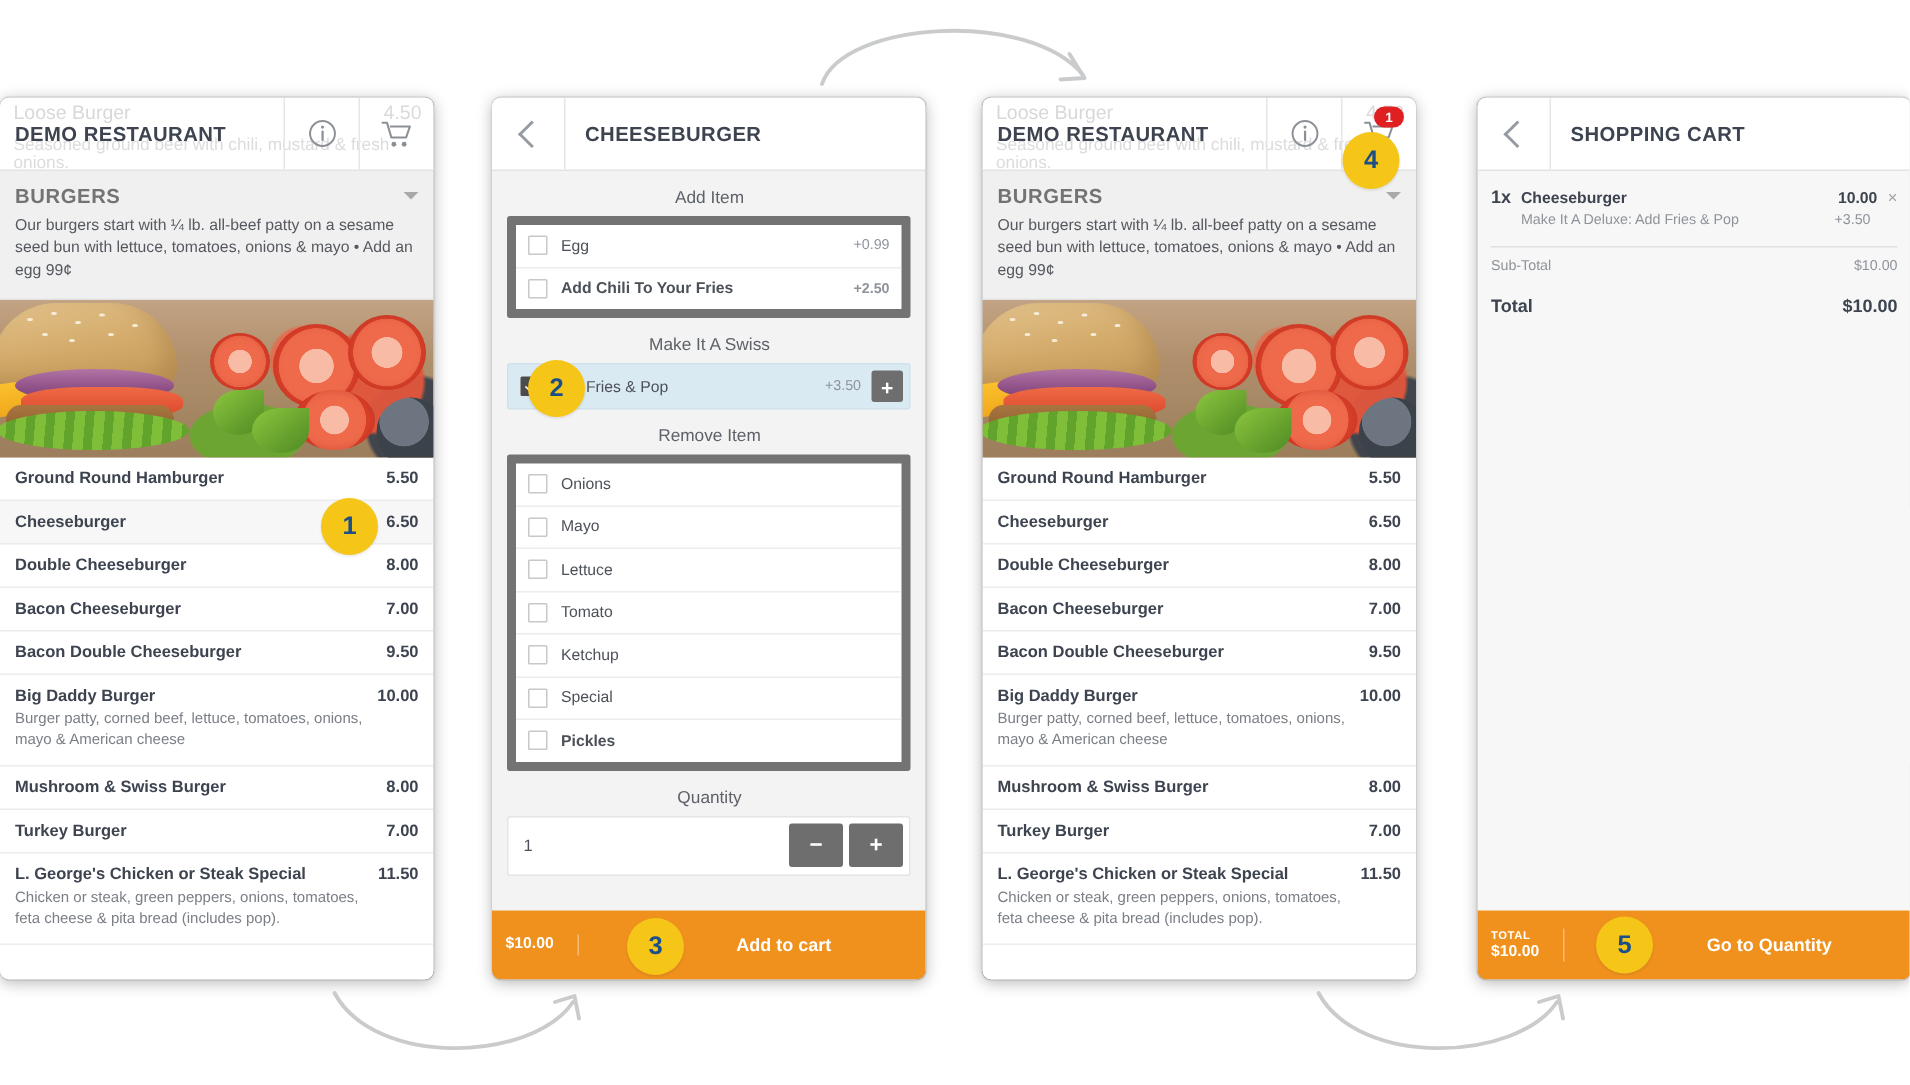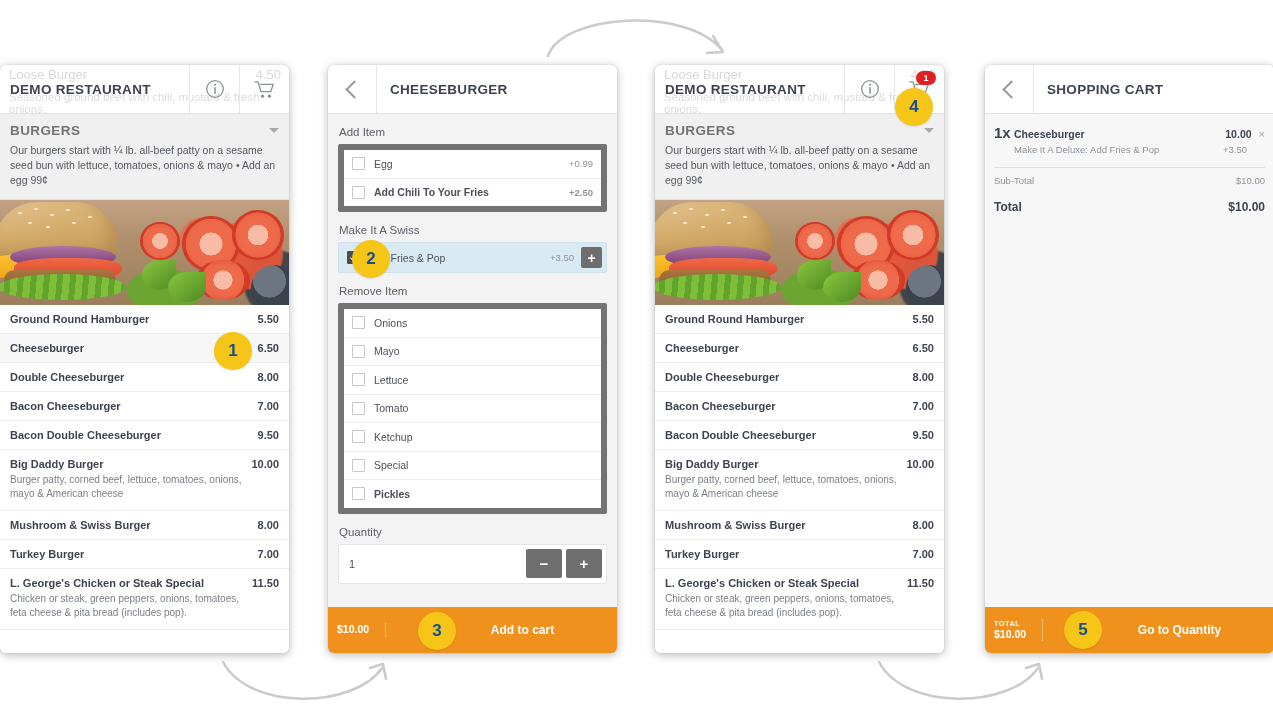--- a/index.html
+++ b/index.html
@@ -194,21 +194,21 @@
   .mrow .mdesc{
     font-size:10px;color:#7a7f86;line-height:1.45;margin-top:3px;
     padding-right:34px;
   }
 
   
   .detailbody{
     flex:1 1 auto;background:#f3f3f3;overflow:hidden;padding:0 10px;
   }
   .grouplabel{
-    font-size:11.5px;color:#5d6168;margin:12px 0 6px 1px;
+    font-size:11.5px;color:#5d6168;margin:12px 0 6px 1px;text-align:center;
   }
   .optcard{
     background:#fff;border:6px solid #737373;border-radius:2px;overflow:hidden;
   }
   .optrow{
     display:flex;align-items:center;
     height:27.5px;
     padding:0 8px 0 8px;
     border-bottom:1px solid #ececec;
     position:relative;
@@ -269,21 +269,21 @@
   .footerbar .ftotal .amt{font-size:10.5px;font-weight:bold;line-height:1.25;}
   .footerbar .fcta{
     flex:1 1 auto;text-align:center;font-size:12px;font-weight:bold;
     padding-left:42px;
   }
 
   
   .cartbody{flex:1 1 auto;background:#f7f7f7;padding:0 9px;}
   .cartitem{padding:10px 0 10px 0;position:relative;}
   .cartitem .l1{display:flex;align-items:baseline;}
-  .cartitem .qx{font-size:15px;font-weight:bold;color:#3d4450;width:20px;flex:0 0 20px;}
+  .cartitem .qx{font-size:12px;font-weight:bold;color:#3d4450;width:20px;flex:0 0 20px;}
   .cartitem .nm{font-size:10.5px;font-weight:bold;color:#3d4450;flex:1 1 auto;}
   .cartitem .pr{font-size:10.5px;font-weight:bold;color:#3d4450;}
   .cartitem .xbtn{
     font-size:11px;color:#9aa0a6;margin-left:7px;line-height:1;
   }
   .cartitem .l2{display:flex;align-items:baseline;margin-top:3px;padding-left:20px;padding-right:18px;}
   .cartitem .sub{font-size:9.5px;color:#8e939a;flex:1 1 auto;}
   .cartitem .subpr{font-size:9.5px;color:#8e939a;}
   .cartsep{height:1px;background:#e0e0e0;margin:2px 0 0 0;}
   .totrow{display:flex;align-items:center;justify-content:space-between;padding:7px 0;}

